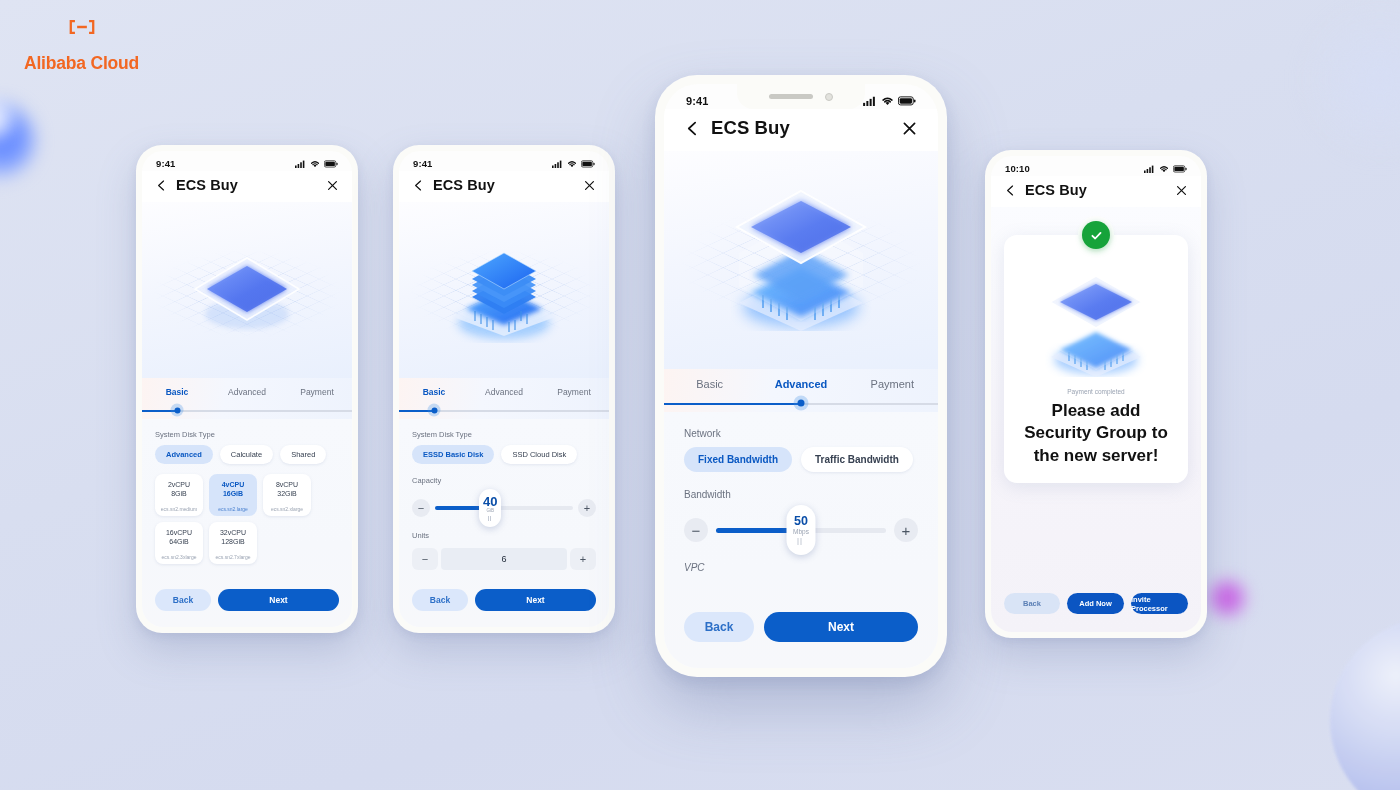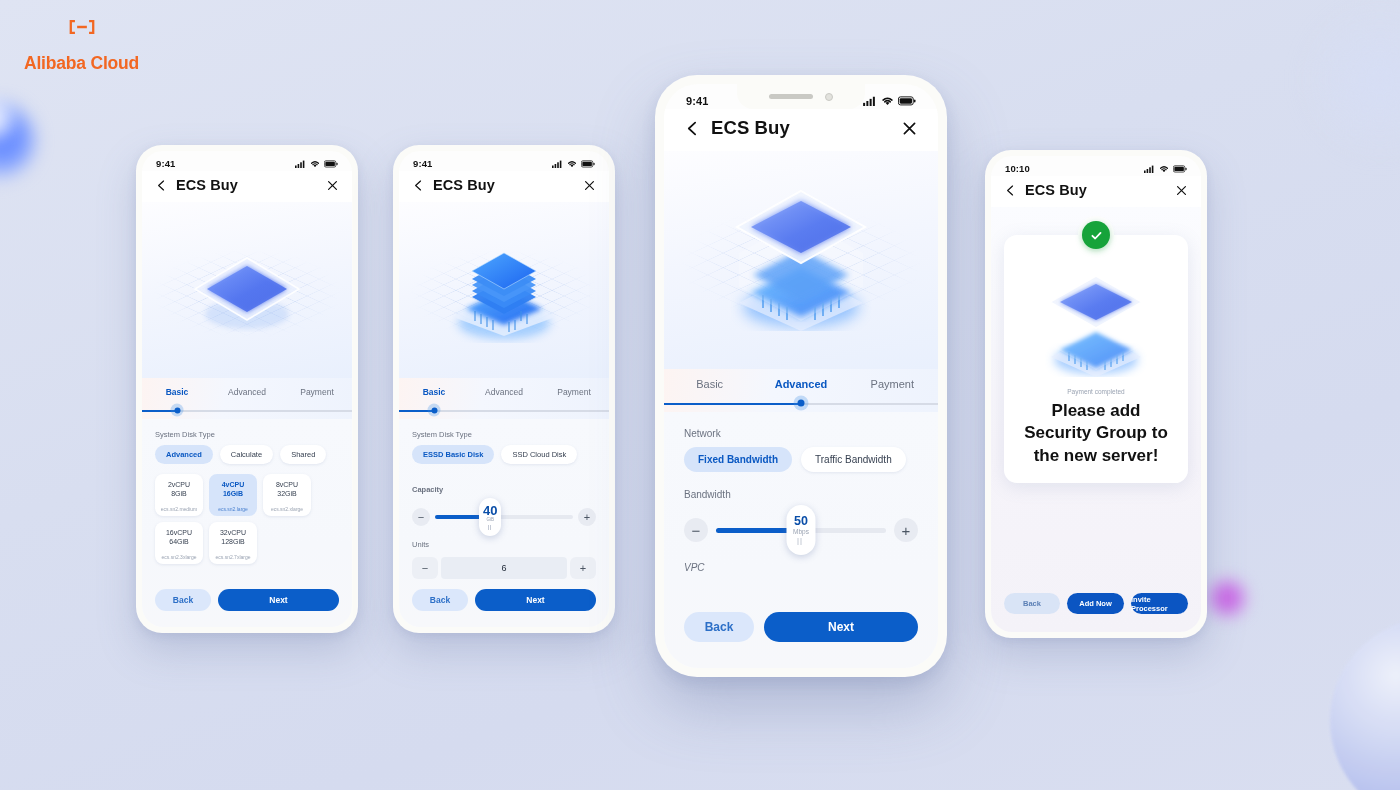--- a/index.html
+++ b/index.html
@@ -154,21 +154,21 @@
   .fieldlabel { font-size: 7.5px; color: #6b7280; margin-bottom: 6px; }
   .phone-lg .fieldlabel { font-size: 10px; margin-bottom: 8px; }
 
   .pillrow { display: flex; gap: 7px; flex-wrap: wrap; }
   .phone-lg .pillrow { gap: 9px; }
   .pill {
     font-size: 7.5px; padding: 5px 11px; border-radius: 11px;
     background: #fff; color: #374151; white-space: nowrap;
     box-shadow: 0 1px 3px rgba(120,135,175,0.16);
   }
-  .phone-lg .pill { font-size: 10px; padding: 7px 14px; border-radius: 15px; }
+  .phone-lg .pill { font-size: 10px; padding: 7px 14px; border-radius: 15px; font-weight: bold; }
   .pill.sel { background: #d6e4fa; color: #0a58c2; font-weight: bold; box-shadow: none; }
 
   
   .speccards { display: flex; gap: 6px; flex-wrap: wrap; margin-top: 10px; }
   .speccard {
     width: 48px; background: #fff; border-radius: 8px; padding: 6px 3px 4px;
     text-align: center; box-shadow: 0 1px 3px rgba(120,135,175,0.16);
   }
   .speccard.sel { background: #d6e4fa; box-shadow: none; }
   .spec-cpu { font-size: 7px; color: #374151; line-height: 1.35; }
@@ -480,21 +480,21 @@
       </div>
     </div>
 
     <div class="formbody">
       <div class="fieldlabel">System Disk Type</div>
       <div class="pillrow">
         <div class="pill sel">ESSD Basic Disk</div>
         <div class="pill">SSD Cloud Disk</div>
       </div>
 
-      <div class="fieldlabel" style="margin-top:21px;font-weight:bold;">Capacity</div>
+      <div class="fieldlabel" style="margin-top:12px;">Capacity</div>
       <div class="sliderwrap">
         <div class="sbtn">−</div>
         <div class="strack">
           <div class="sfill" style="width:40%"></div>
           <div class="sknob" style="left:40%">
             <span class="sknob-val">40</span>
             <span class="sknob-unit">GiB</span>
             <span class="sknob-grip">
                 <i></i>
                 <i></i>

